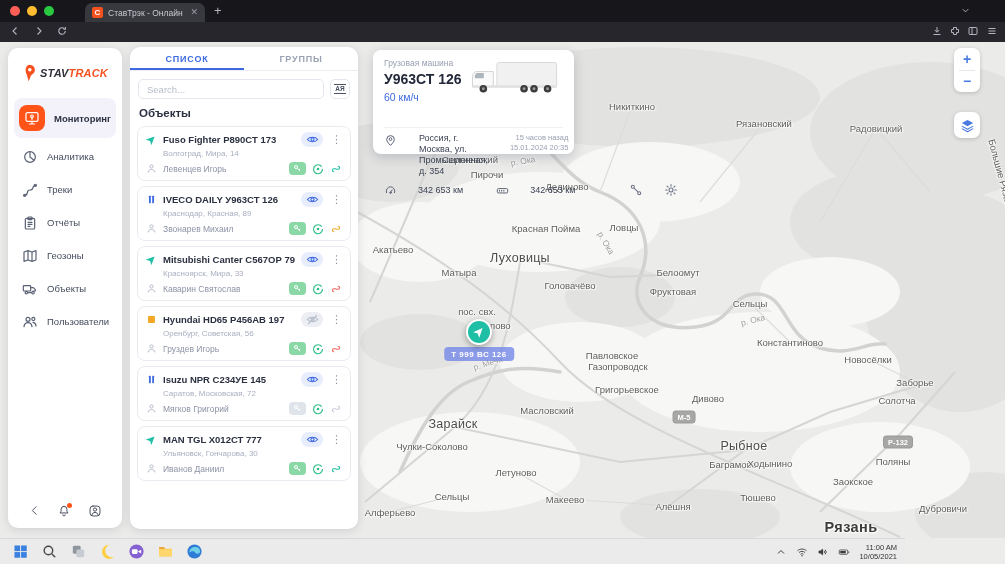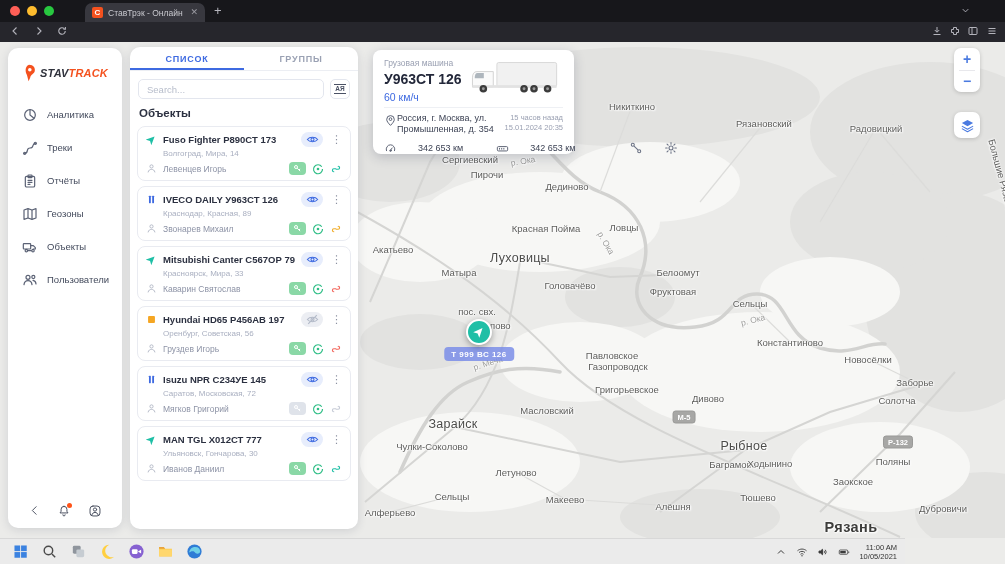--- a/index.html
+++ b/index.html
@@ -113,21 +113,21 @@
   .link-ic{width:12px;height:12px;flex:none}
   .link-teal{color:#1fbfa6}.link-yellow{color:#f0ad2d}.link-red{color:#f2685e}.link-grey{color:#c6cbd6}
 
   
   .popup{position:absolute;left:373px;top:8px;width:201px;height:104px;background:#fff;border-radius:8px;
     box-shadow:0 3px 12px rgba(40,50,80,.22);z-index:6;padding:8px 11px 6px}
   .popup-top{display:flex;justify-content:space-between}
   .ptype{font-size:8.5px;color:#9aa0b2}
   .pplate{font-size:14px;font-weight:bold;color:#23283a;margin-top:3px}
   .pspeed{font-size:10.5px;color:#3e6ae1;margin-top:4px}
-  .popup-mid{display:flex;gap:0;border-top:1px solid #eef0f4;margin-top:4px;padding-top:5px}
+  .popup-mid{display:flex;gap:22px;border-top:1px solid #eef0f4;margin-top:24px;padding-top:5px}
   .pin-ic{width:13px;height:13px;color:#555d70;margin-top:1px;flex:none}
   .paddr{flex:1;font-size:9px;color:#3c4254;line-height:11px}
   .ptime{font-size:7.5px;color:#9aa0b2;line-height:10px;text-align:right;white-space:nowrap}
   .popup-bot{display:flex;align-items:center;gap:21px;margin-top:6px}
   .stat-ic{width:13px;height:13px;color:#5a6172;flex:none}
   .statval{font-size:9px;color:#3c4254;margin-right:12px;white-space:nowrap}
   .act-ic{width:14px;height:14px;color:#6a7184;flex:none}
   .gap{flex:1}
 
   
@@ -328,20 +328,30 @@
 
     <div class="app-sidebar">
       <div class="logo">
         <svg width="14" height="18" viewBox="0 0 16 22">
           <path d="M8 1 C13.5 1 16 5 15 9 c-1 3.5-4.5 3.5-5.5 7.5 L7.5 21 5.5 13.5 C3.5 10 2.5 3 8 1 Z" fill="#f4511e"></path>
           <circle cx="9" cy="7" r="2.2" fill="#fff"></circle>
         </svg>
         <span class="logo-text"><span class="l1">STAV</span><span class="l2">TRACK</span></span>
       </div>
       <div class="nav">
+        <div class="nav-item active">
+          <span class="nicon">
+            <svg viewBox="0 0 24 24" fill="none" stroke="currentColor" stroke-width="1.8" stroke-linecap="round" stroke-linejoin="round">
+                <rect x="3" y="4" width="18" height="13" rx="2"></rect>
+                <circle cx="12" cy="9.5" r="2"></circle>
+                <path d="M12 11.5v2.5M8 21h8M12 17v4"></path>
+              </svg>
+            </span>
+          <span>Мониторинг</span>
+        </div>
         <div class="nav-item">
           <span class="nicon">
             <svg viewBox="0 0 24 24" fill="none" stroke="currentColor" stroke-width="1.8" stroke-linecap="round">
                 <circle cx="12" cy="12" r="8"></circle>
                 <path d="M12 4v8l6 5"></path>
               </svg>
             </span>
           <span>Аналитика</span>
         </div>
         <div class="nav-item">

